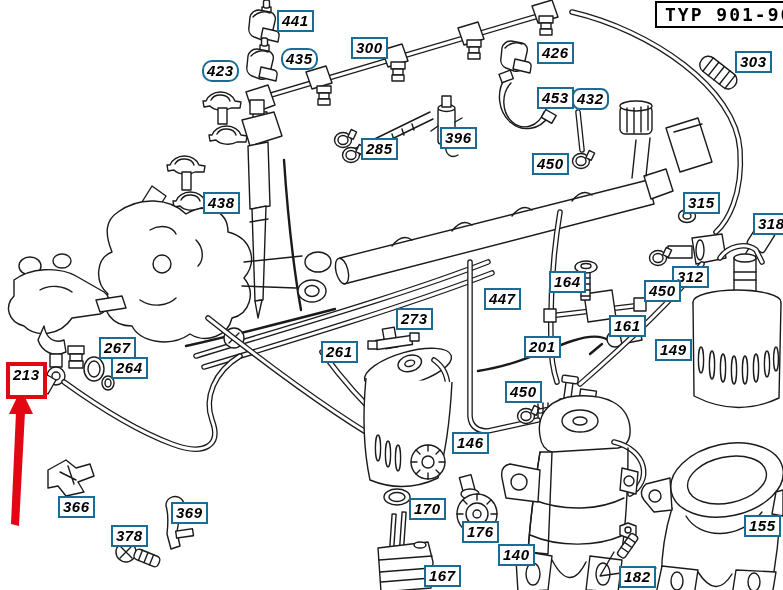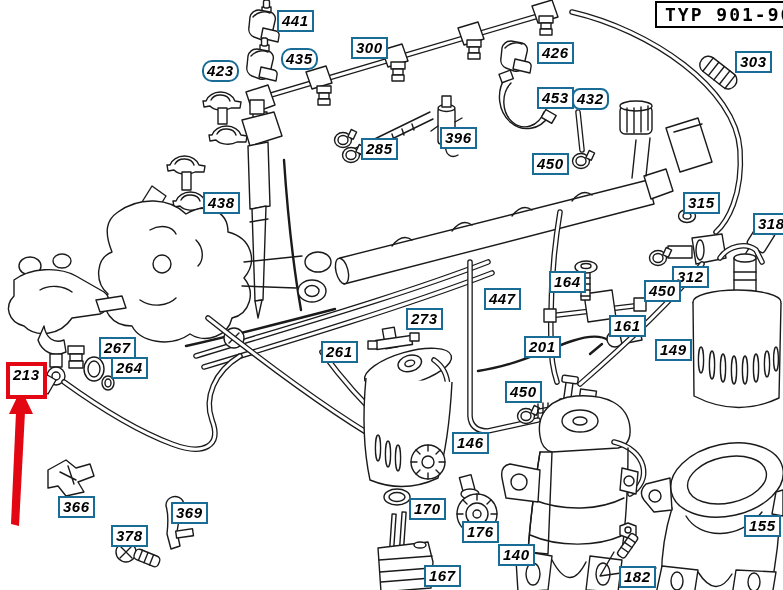--- a/index.html
+++ b/index.html
@@ -433,21 +433,21 @@
       <div class="part-label" style="left: 572px; top: 88px; border-radius: 8px;">432</div>
       <div class="part-label" style="left: 361px; top: 138px;">285</div>
       <div class="part-label" style="left: 532px; top: 153px;">450</div>
       <div class="part-label" style="left: 203px; top: 192px; text-align: center;">438</div>
       <div class="part-label" style="left: 683px; top: 192px;">315</div>
       <div class="part-label" style="left: 753px; top: 213px;">318</div>
       <div class="part-label" style="left: 672px; top: 266px;">312</div>
       <div class="part-label" style="left: 549px; top: 271px;">164</div>
       <div class="part-label" style="left: 644px; top: 280px;">450</div>
       <div class="part-label" style="left: 484px; top: 288px;">447</div>
-      <div class="part-label" style="left: 406px; top: 308px;">273</div>
+      <div class="part-label" style="left: 396px; top: 308px;">273</div>
       <div class="part-label" style="left: 609px; top: 315px;">161</div>
       <div class="part-label" style="left: 524px; top: 336px;">201</div>
       <div class="part-label" style="left: 99px; top: 337px;">267</div>
       <div class="part-label" style="left: 655px; top: 339px;">149</div>
       <div class="part-label" style="left: 321px; top: 341px;">261</div>
       <div class="part-label" style="left: 111px; top: 357px;">264</div>
       <div class="part-label highlighted" style="left: 6px; top: 362px;">213</div>
       <div class="part-label" style="left: 505px; top: 381px;">450</div>
       <div class="part-label" style="left: 452px; top: 432px;">146</div>
       <div class="part-label" style="left: 58px; top: 496px;">366</div>

